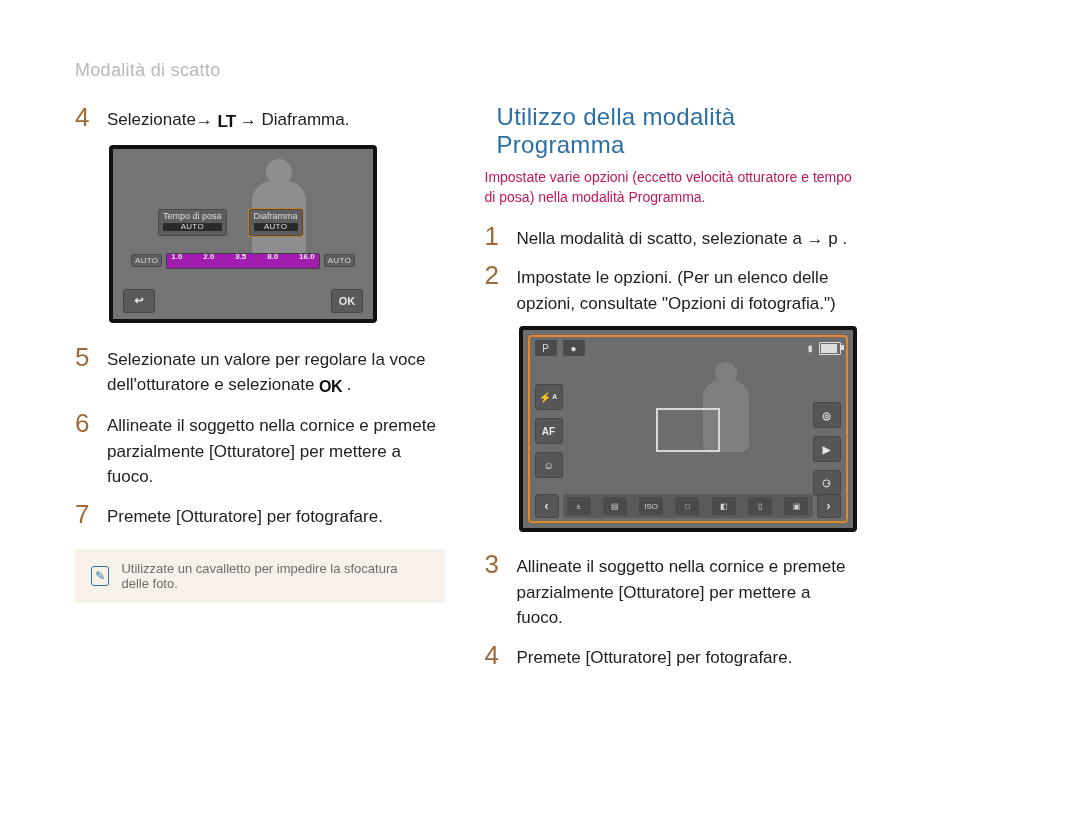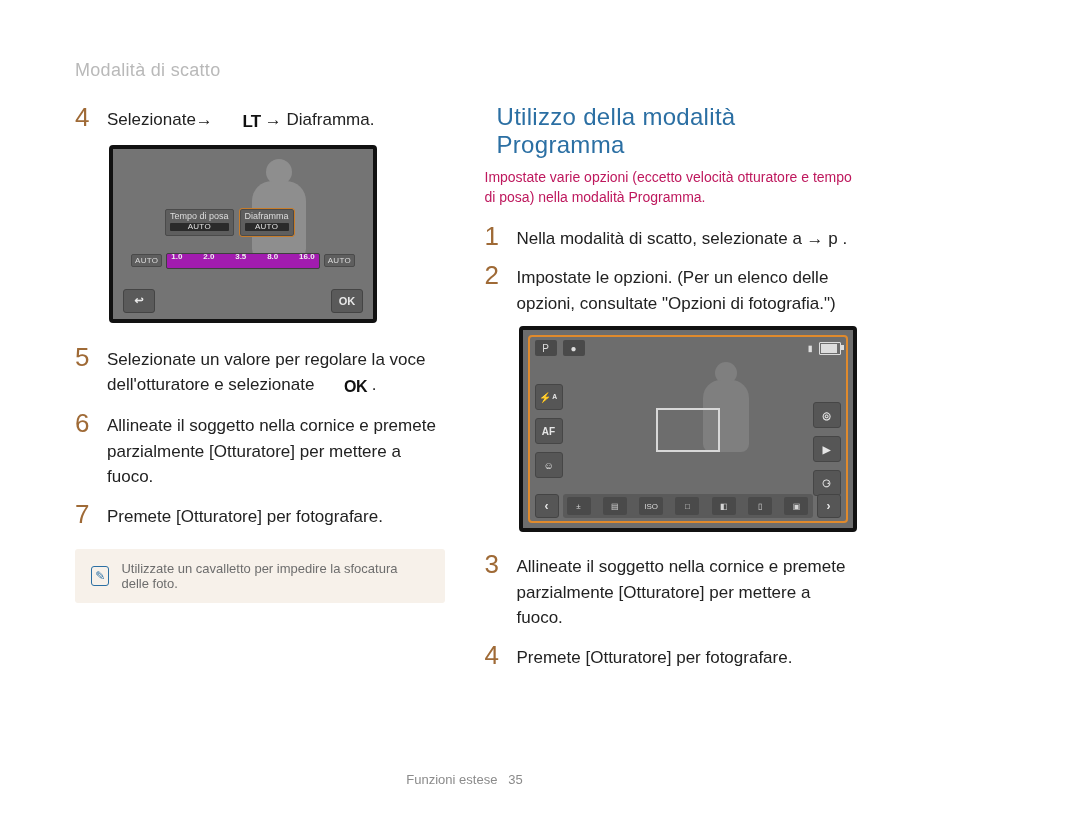--- a/index.html
+++ b/index.html
@@ -134,23 +134,23 @@
     content: "";
     position: absolute;
     top: 22px; left: 14px;
     width: 54px; height: 78px;
     background: #8e8e8e;
     border-radius: 20px 20px 10px 10px;
   }
   .btn-row {
     position: absolute;
     top: 60px;
-    left: 52px;
-    display: flex;
-    gap: 6px;
+    left: 45px;
+    display: flex;
+    gap: 22px;
   }
   .opt-btn {
     background: #5e5e5e;
     border: 1px solid #4a4a4a;
     color: #ddd;
     font-size: 9px;
     padding: 2px 4px 4px 4px;
     border-radius: 2px;
     text-align: center;
     min-width: 36px;
@@ -227,21 +227,20 @@
     align-items: center;
     justify-content: center;
     font-weight: 700;
   }
   .inline-icon {
     display: inline-flex;
     align-items: center;
     justify-content: center;
     vertical-align: -2px;
     font-weight: 700;
-    margin-left: 25px;
   }
   .lt-icon {
     font-family: "Arial Black", Arial, sans-serif;
     font-size: 17px;
     letter-spacing: -1px;
     color: #111;
   }
   .ok-inline {
     font-family: "Arial Black", Arial, sans-serif;
     font-size: 16px;
@@ -539,19 +538,14 @@
       </div>
 
       <div class="num-step">
         <div class="step-num">4</div>
         <div class="step-text">Premete [Otturatore] per fotografare.</div>
       </div>
 
     </div>
   </div>
 
-  <div class="footer">
-    <span>Funzioni estese</span>
-    &nbsp;
-    <span>35</span>
-  </div>
 
 </div>
 
 </body></html>

